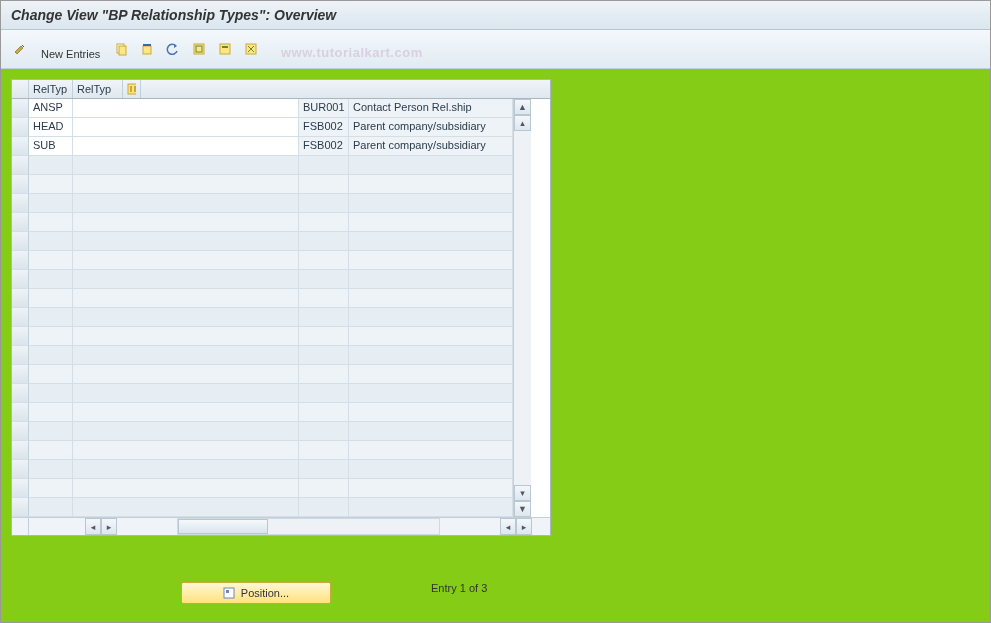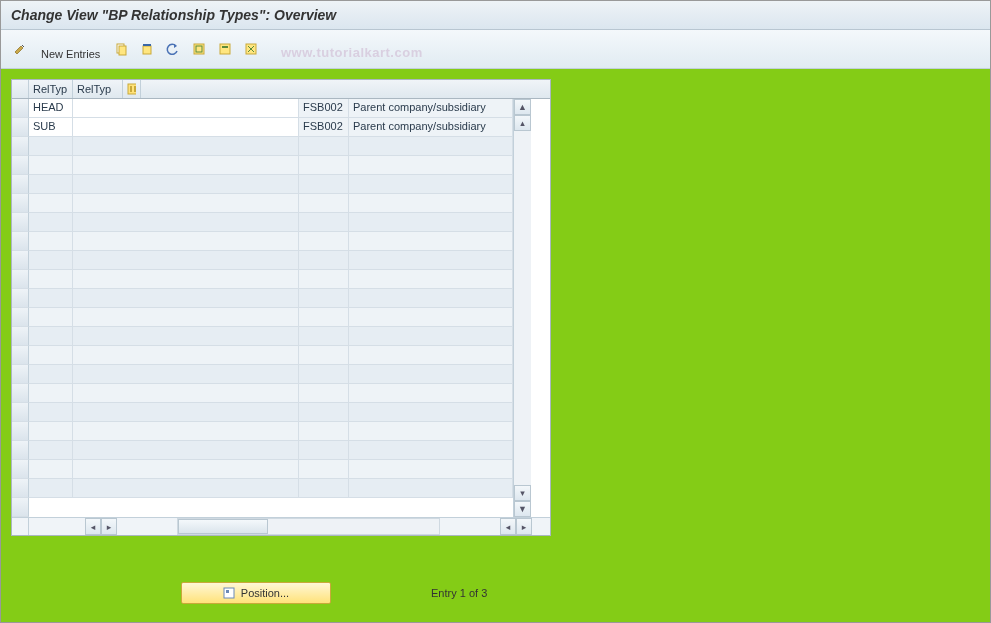--- a/index.html
+++ b/index.html
@@ -125,21 +125,21 @@
     .hscroll-row {
       display:flex; height:18px; border-top:1px solid #c2d0da;
       align-items:stretch; background:#f0f4f8;
     }
     .hscroll-spacer{width:17px;border-right:1px solid #c2d0da;}
     .hscroll-track{flex:1; margin:0 60px 0 60px; background:#eef2f6; position:relative; border:1px solid #cfd9e1;}
     .hscroll-thumb{position:absolute;left:0;top:0;height:100%;width:90px;background:linear-gradient(#f4f8fb,#dbe5ec);border:1px solid #b9c7d1;}
     .hscroll-btn{width:16px;background:linear-gradient(#f3f7fa,#dde7ef);border:1px solid #b9c7d1;font-size:9px;color:#556;display:flex;align-items:center;justify-content:center;cursor:pointer;}
     .footer {
       position:absolute; bottom:18px; left:0; width:100%;
-      display:flex; align-items:center; gap:100px; padding-left:180px;
+      display:flex; align-items:flex-start; gap:100px; padding-left:180px;
     }
     .position-btn {
       width:150px; height:22px;
       background: linear-gradient(#fff7d6,#ffe27a);
       border:1px solid #c9a93a; border-radius:2px;
       display:flex; align-items:center; justify-content:center;
       font-size:11px; color:#333; cursor:pointer; gap:6px;
     }
     .entry-text { font-size:11px; color:#333; }
     svg { display:block; }
@@ -232,20 +232,26 @@
           <div class="row-handle"></div>
           <div class="row-handle"></div>
           <div class="row-handle"></div>
           <div class="row-handle"></div>
           <div class="row-handle"></div>
           <div class="row-handle"></div>
           <div class="row-handle"></div>
           <div class="row-handle"></div>
         </div>
       <div class="data-cols" id="data-rows">
+          <div class="data-row">
+            <div class="cell c-reltyp">ANSP</div>
+            <div class="cell c-desc"></div>
+            <div class="cell c-relcat">BUR001</div>
+            <div class="cell c-title">Contact Person Rel.ship</div>
+          </div>
           <div class="data-row">
             <div class="cell c-reltyp">HEAD</div>
             <div class="cell c-desc"></div>
             <div class="cell c-relcat">FSB002</div>
             <div class="cell c-title">Parent company/subsidiary</div>
           </div>
           <div class="data-row">
             <div class="cell c-reltyp">SUB</div>
             <div class="cell c-desc"></div>
             <div class="cell c-relcat">FSB002</div>

